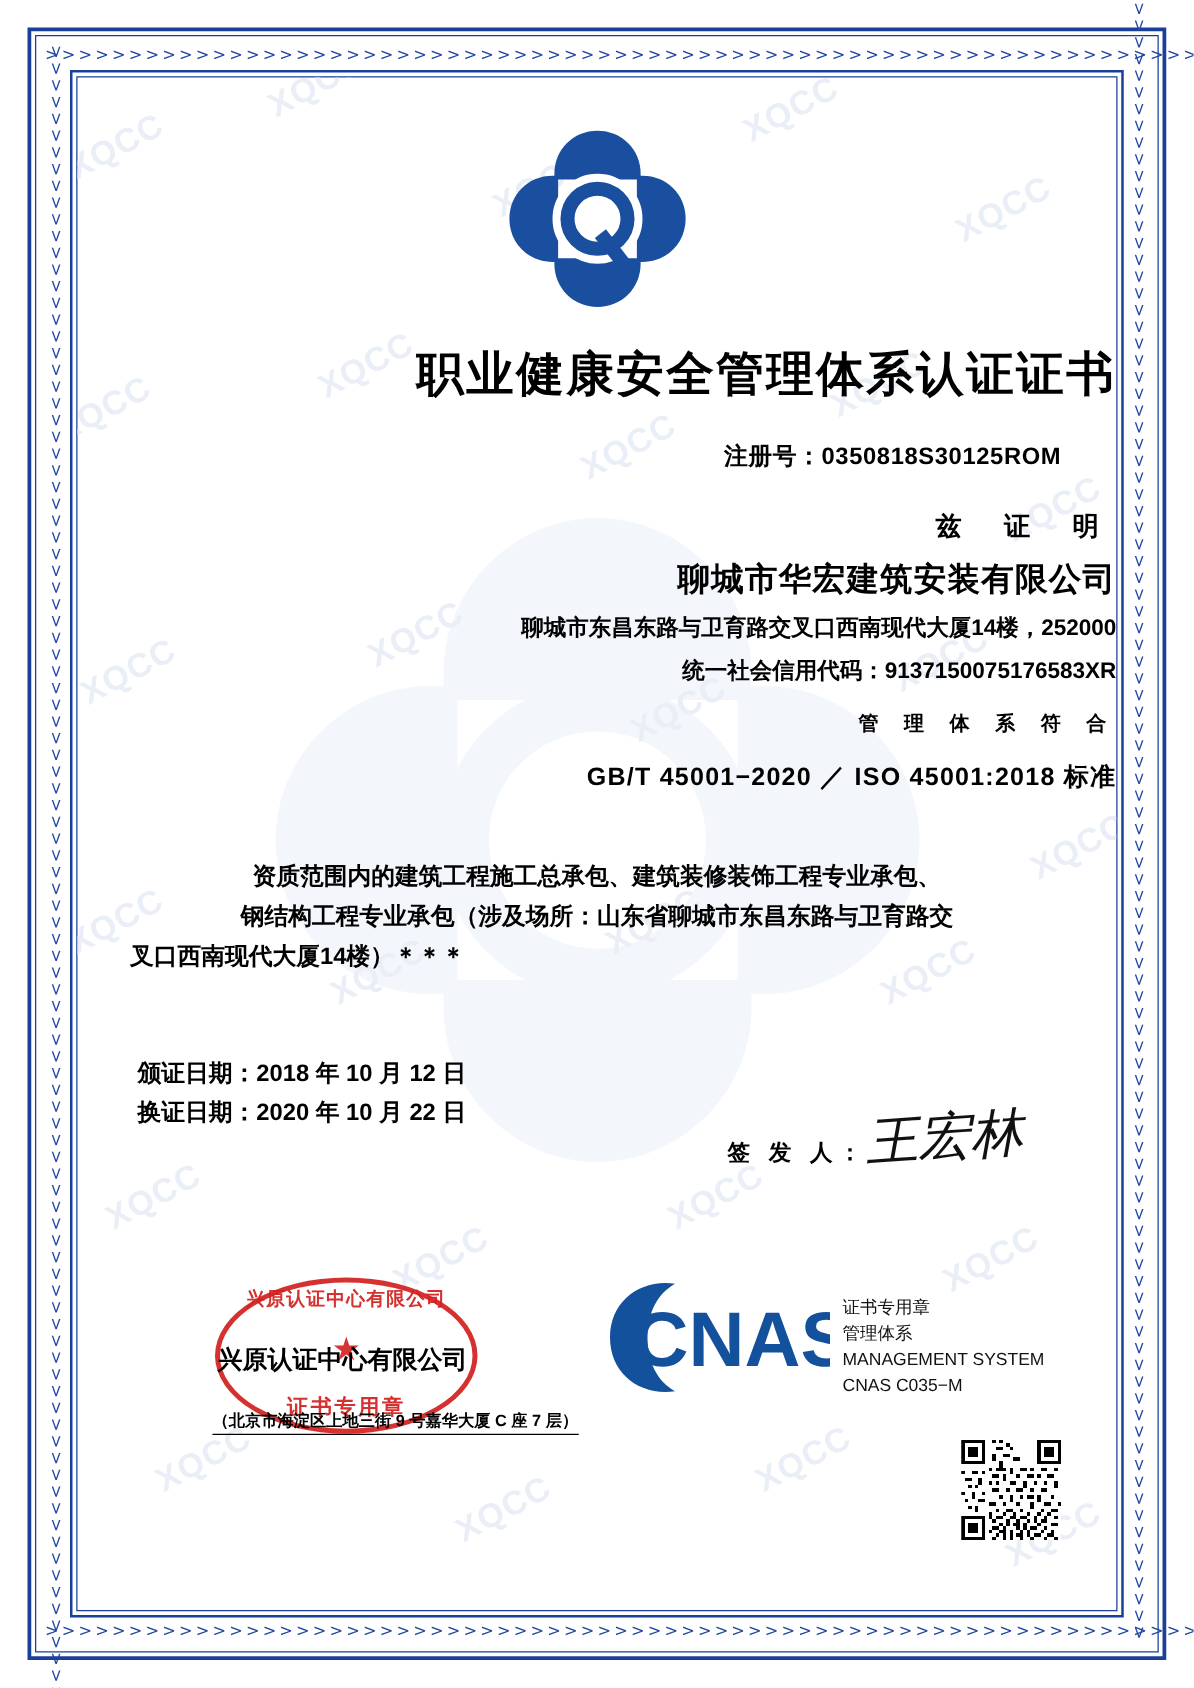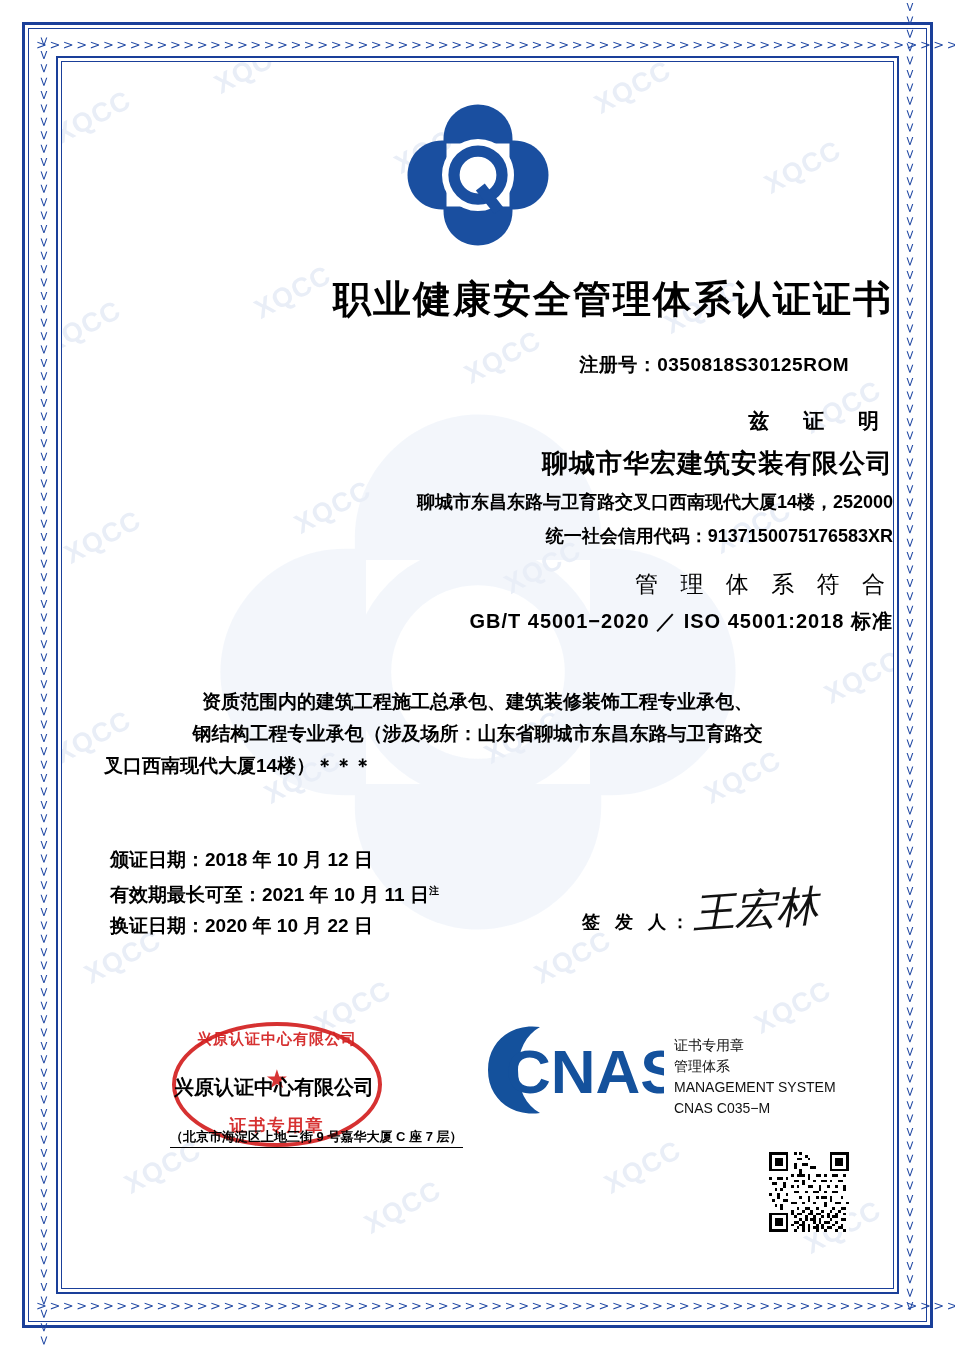--- a/index.html
+++ b/index.html
@@ -161,22 +161,22 @@
     font-size: 18px;
     font-weight: bold;
   }
   .l-credit {
     top: 462px;
     font-size: 18px;
     font-weight: bold;
   }
   .l-conform {
     top: 507px;
-    font-size: 23px;
-    font-weight: normal;
+    font-size: 16px;
+    font-weight: bold;
     letter-spacing: 8px;
     text-indent: 8px;
   }
   .l-standard {
     top: 546px;
     font-size: 20px;
     font-weight: bold;
     letter-spacing: 1px;
   }
   .l-scopehead {
@@ -427,21 +427,20 @@
     <div class="line-center l-standard">GB/T 45001−2020 ／ ISO 45001:2018 标准</div>
 
     <div class="scope-body">
       <p>资质范围内的建筑工程施工总承包、建筑装修装饰工程专业承包、</p>
       <p class="scope-line2">钢结构工程专业承包（涉及场所：山东省聊城市东昌东路与卫育路交</p>
       <p class="scope-line3">叉口西南现代大厦14楼）＊＊＊</p>
     </div>
 
     <div class="dates">
       <div>颁证日期：2018 年 10 月 12 日</div>
-      <div><span>有效期最长可至：2021 年 10 月 11 日</span><sup>注</sup></div>
       <div>换证日期：2020 年 10 月 22 日</div>
     </div>
 
     <div class="issuer-label">签 发 人：</div>
     <div class="signature">王宏林</div>
 
     <div class="seal">
       <div class="seal-ellipse"></div>
       <div class="seal-top-text">兴原认证中心有限公司</div>
       <div class="seal-star">★</div>

